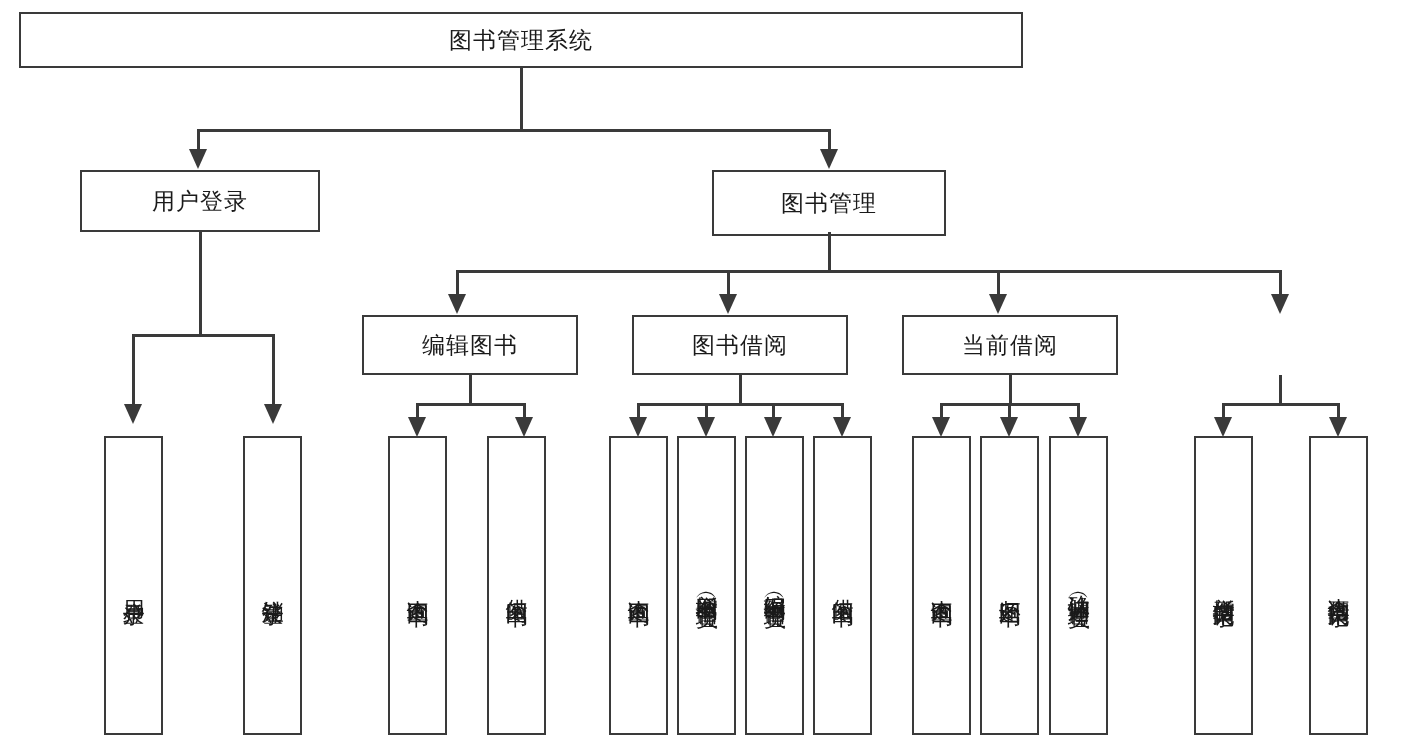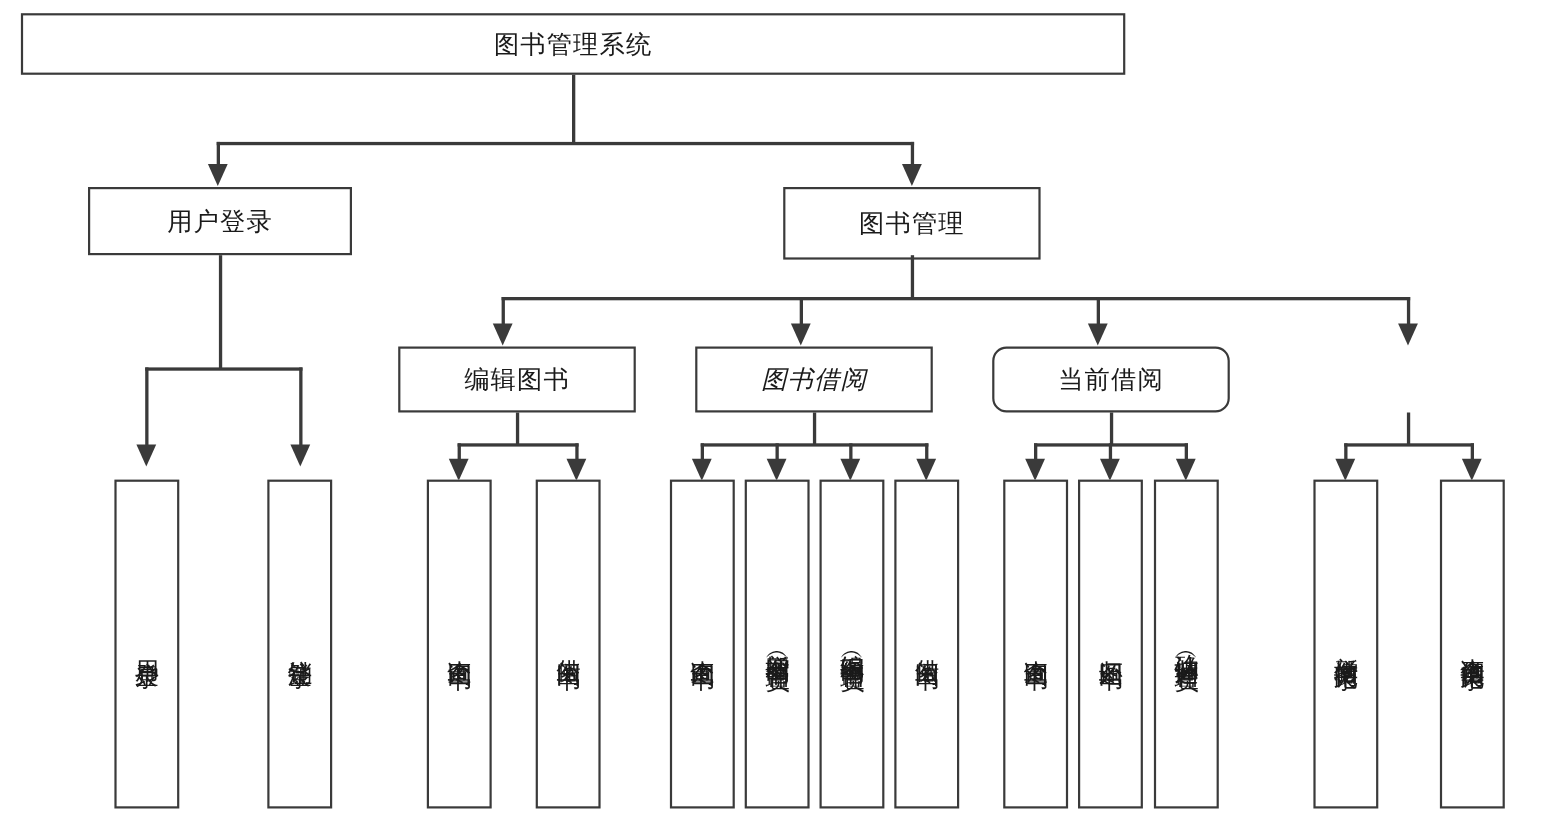--- a/index.html
+++ b/index.html
@@ -108,24 +108,24 @@
   <div class="line v" style="left:997px; top:270px; width:3px; height:28px;"></div>
   <div class="line v" style="left:1279px; top:270px; width:3px; height:28px;"></div>
   <div class="arrow" style="left:448px; top:294px;"></div>
   <div class="arrow" style="left:719px; top:294px;"></div>
   <div class="arrow" style="left:989px; top:294px;"></div>
   <div class="arrow" style="left:1271px; top:294px;"></div>
 
   <div class="node horiz" style="left:362px; top:315px; width:216px; height:60px;">
     <span>编辑图书</span>
   </div>
-  <div class="node horiz" style="left:632px; top:315px; width:216px; height:60px;font-style:italic;">
+  <div class="node horiz" style="left:632px; top:315px; width:216px; height:60px;">
     <span>图书借阅</span>
   </div>
-  <div class="node horiz" style="left:902px; top:315px; width:216px; height:60px;border-radius:13px;">
+  <div class="node horiz" style="left:902px; top:315px; width:216px; height:60px;">
     <span>当前借阅</span>
   </div>
 
   <div class="line v" style="left:469px; top:375px; width:3px; height:30px;"></div>
   <div class="line h" style="left:416px; top:403px; width:110px; height:3px;"></div>
   <div class="line v" style="left:416px; top:403px; width:3px; height:18px;"></div>
   <div class="line v" style="left:523px; top:403px; width:3px; height:18px;"></div>
   <div class="arrow" style="left:408px; top:417px;"></div>
   <div class="arrow" style="left:515px; top:417px;"></div>
 

